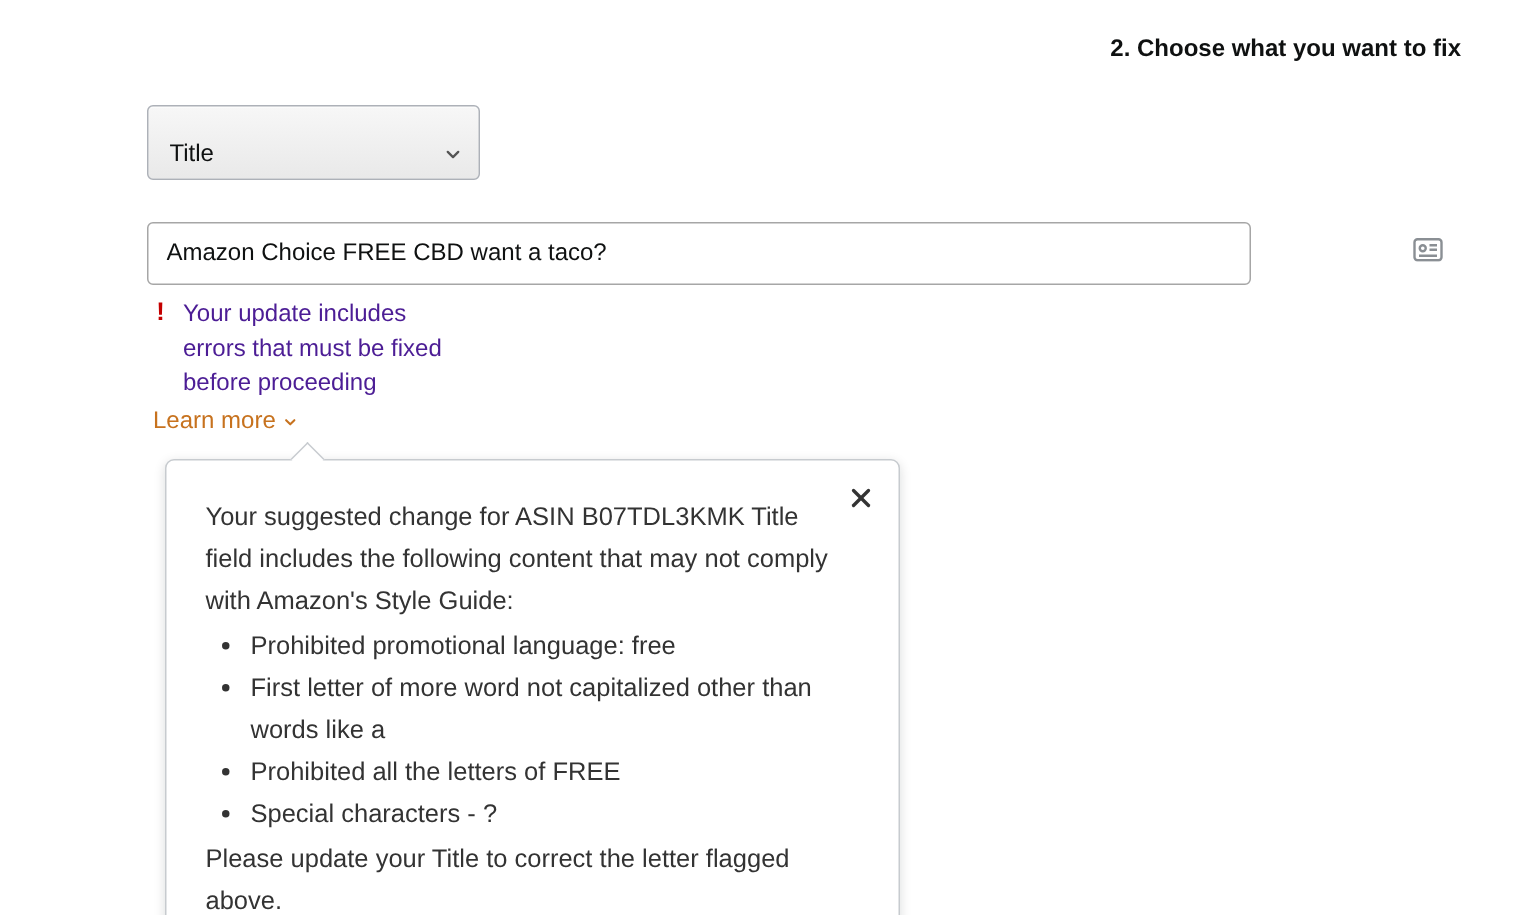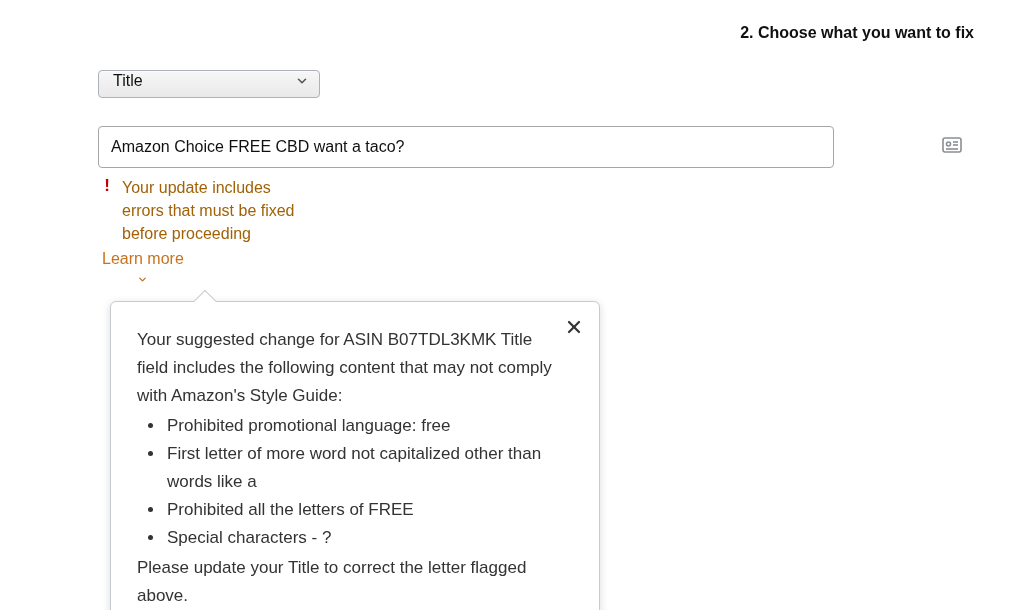--- a/index.html
+++ b/index.html
@@ -22,21 +22,21 @@
     .indented {
       padding-left: 48px;
     }
     .dropdown {
       display: inline-flex;
       align-items: center;
       justify-content: space-between;
       background: linear-gradient(#f7f7f7, #e9e9e9);
       border: 1px solid #adb1b8;
       border-radius: 4px;
-      padding: 1px 10px 7px 14px;
+      padding: 23px 10px 7px 14px;
       width: 222px;
       cursor: pointer;
       font-size: 16px;
       color: #0f1111;
       box-shadow: 0 1px 0 rgba(255,255,255,.5) inset;
     }
     .dropdown .chevron {
       width: 14px;
       height: 14px;
       flex-shrink: 0;
@@ -72,34 +72,33 @@
       color: #c40000;
       font-weight: 700;
       font-size: 17px;
       line-height: 1.2;
       width: 10px;
       text-align: center;
       flex-shrink: 0;
       margin-left: 4px;
     }
     .error-text {
-      color: #a16207;
+      color: #4c1d95;
       max-width: 180px;
       line-height: 1.45;
     }
     .learn-more {
       margin-top: 4px;
       margin-left: 4px;
       color: #c7721e;
       font-size: 16px;
       cursor: pointer;
       display: inline-flex;
       align-items: center;
       gap: 4px;
-      flex-direction: column;
     }
     .learn-more .chev-sm {
       width: 11px;
       height: 11px;
       margin-top: 2px;
     }
     .popover-wrap {
       position: relative;
       margin-top: 16px;
       margin-left: 12px;

